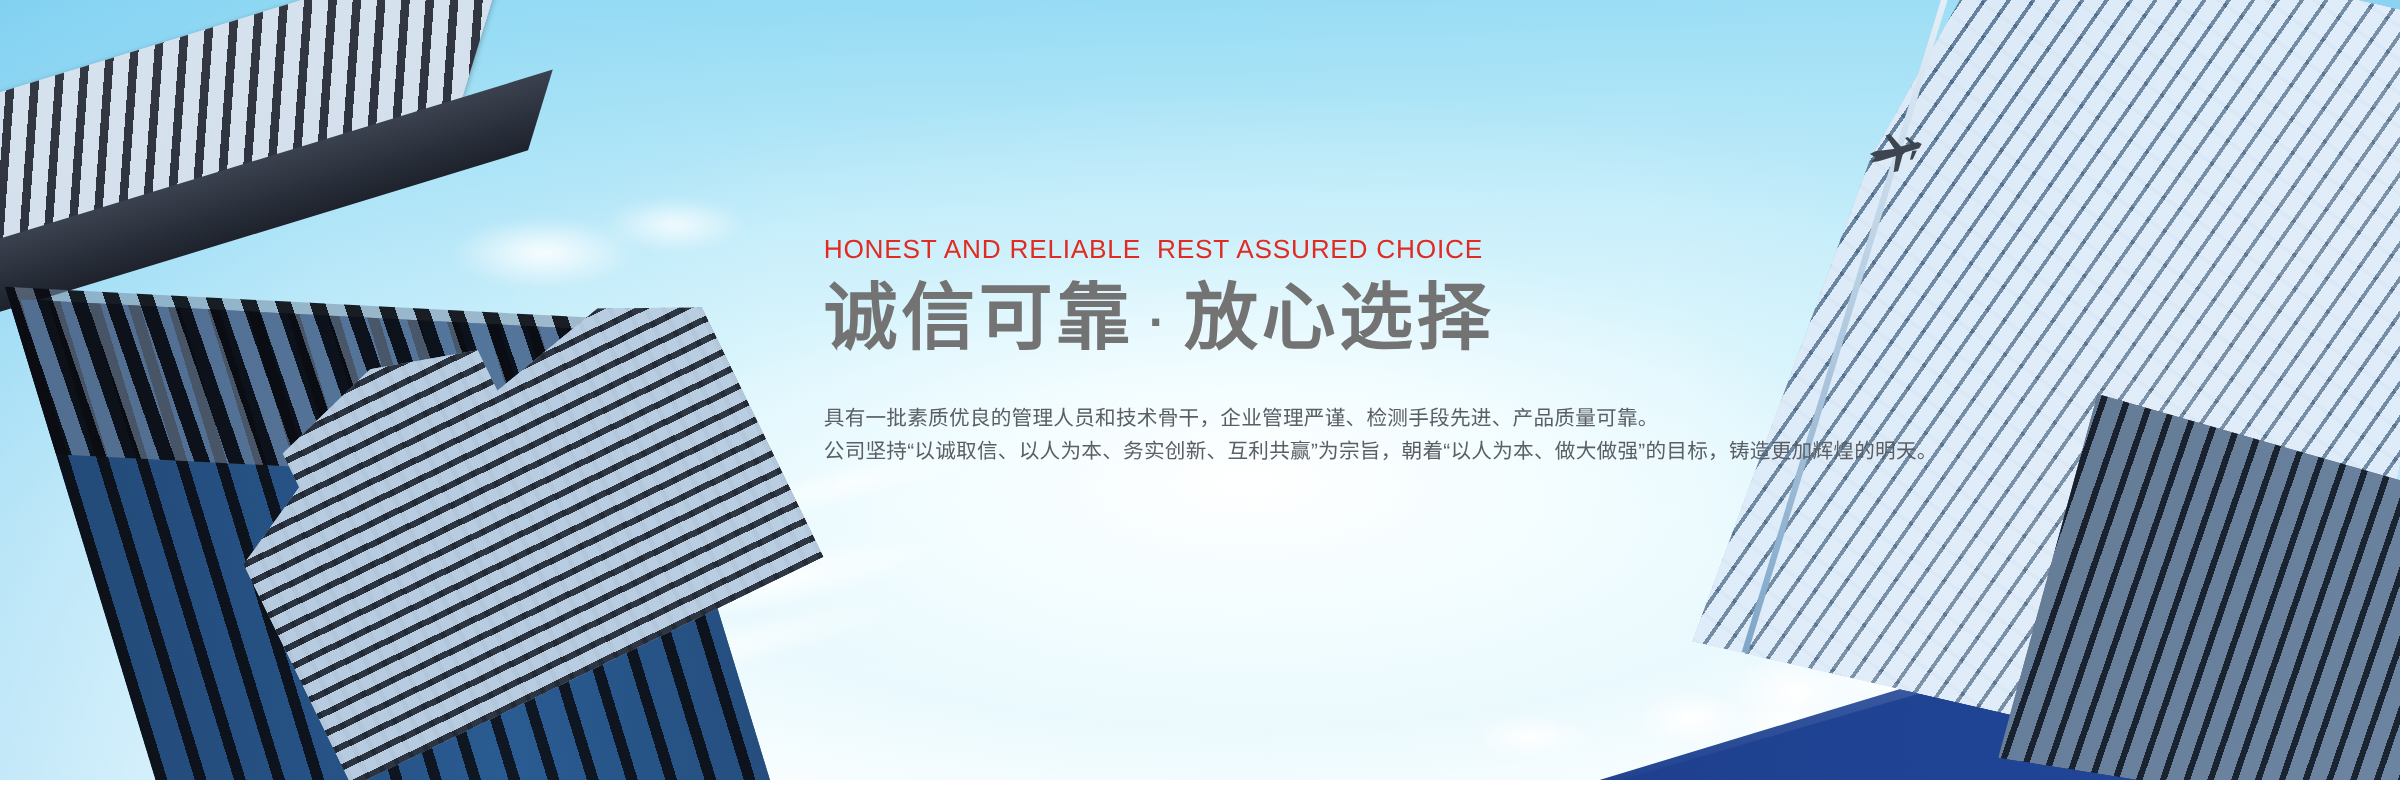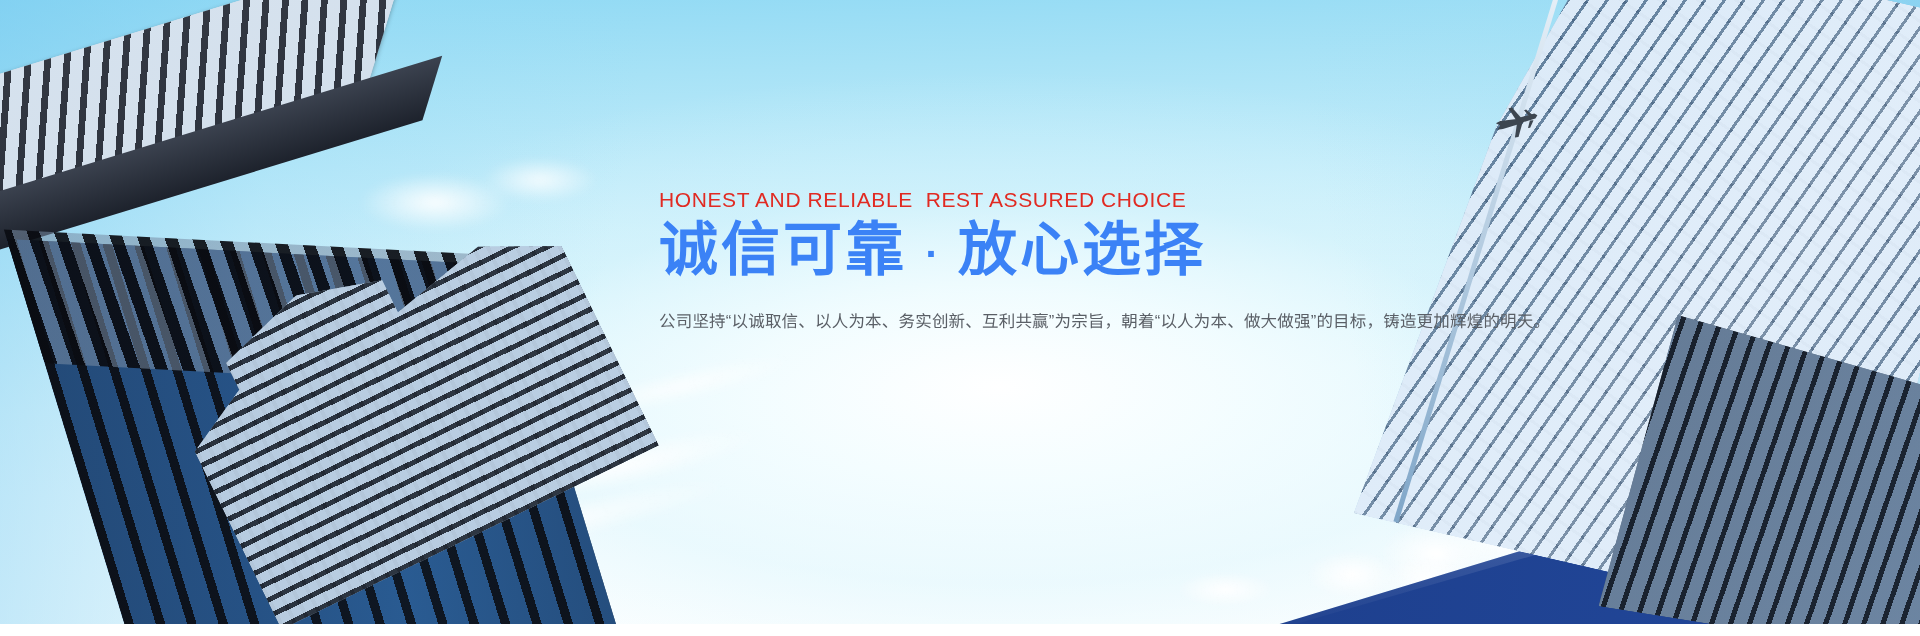--- a/index.html
+++ b/index.html
@@ -257,25 +257,24 @@
     font-weight:400;
     letter-spacing:0.6px;
     color:#e12a22;
     line-height:1.15;
     white-space:pre;
     margin-bottom:8px;
   }
   .headline {
     font-size:59px;
     font-weight:bold;
-    color:#3b82f6;
+    color:#737373;
     letter-spacing:3px;
     line-height:1.18;
-    margin-bottom:18px;
-    font-family:Liberation Mono, monospace;
+    margin-bottom:32px;
   }
   .headline .dot {
     font-size:40px;
     vertical-align:middle;
     padding:0 12px;
   }
   .body-line {
     font-size:16.5px;
     color:#5a5f66;
     line-height:1.62;
@@ -333,16 +332,17 @@
         <path d="M28.0 13.6 L42.8 13.2 L45.4 15.6 L42.6 18.4 L27.8 19.0 Z"></path>
       </g>
     </svg>
   </div>
 
   <div class="copy">
     <div class="eyebrow">HONEST AND RELIABLE  REST ASSURED CHOICE</div>
     <div class="headline">
       <span>诚信可靠</span><span class="dot">·</span><span>放心选择</span>
     </div>
+    <div class="body-line">具有一批素质优良的管理人员和技术骨干，企业管理严谨、检测手段先进、产品质量可靠。</div>
     <div class="body-line">公司坚持“以诚取信、以人为本、务实创新、互利共赢”为宗旨，朝着“以人为本、做大做强”的目标，铸造更加辉煌的明天。</div>
   </div>
 
 </div>
 
 </body></html>

